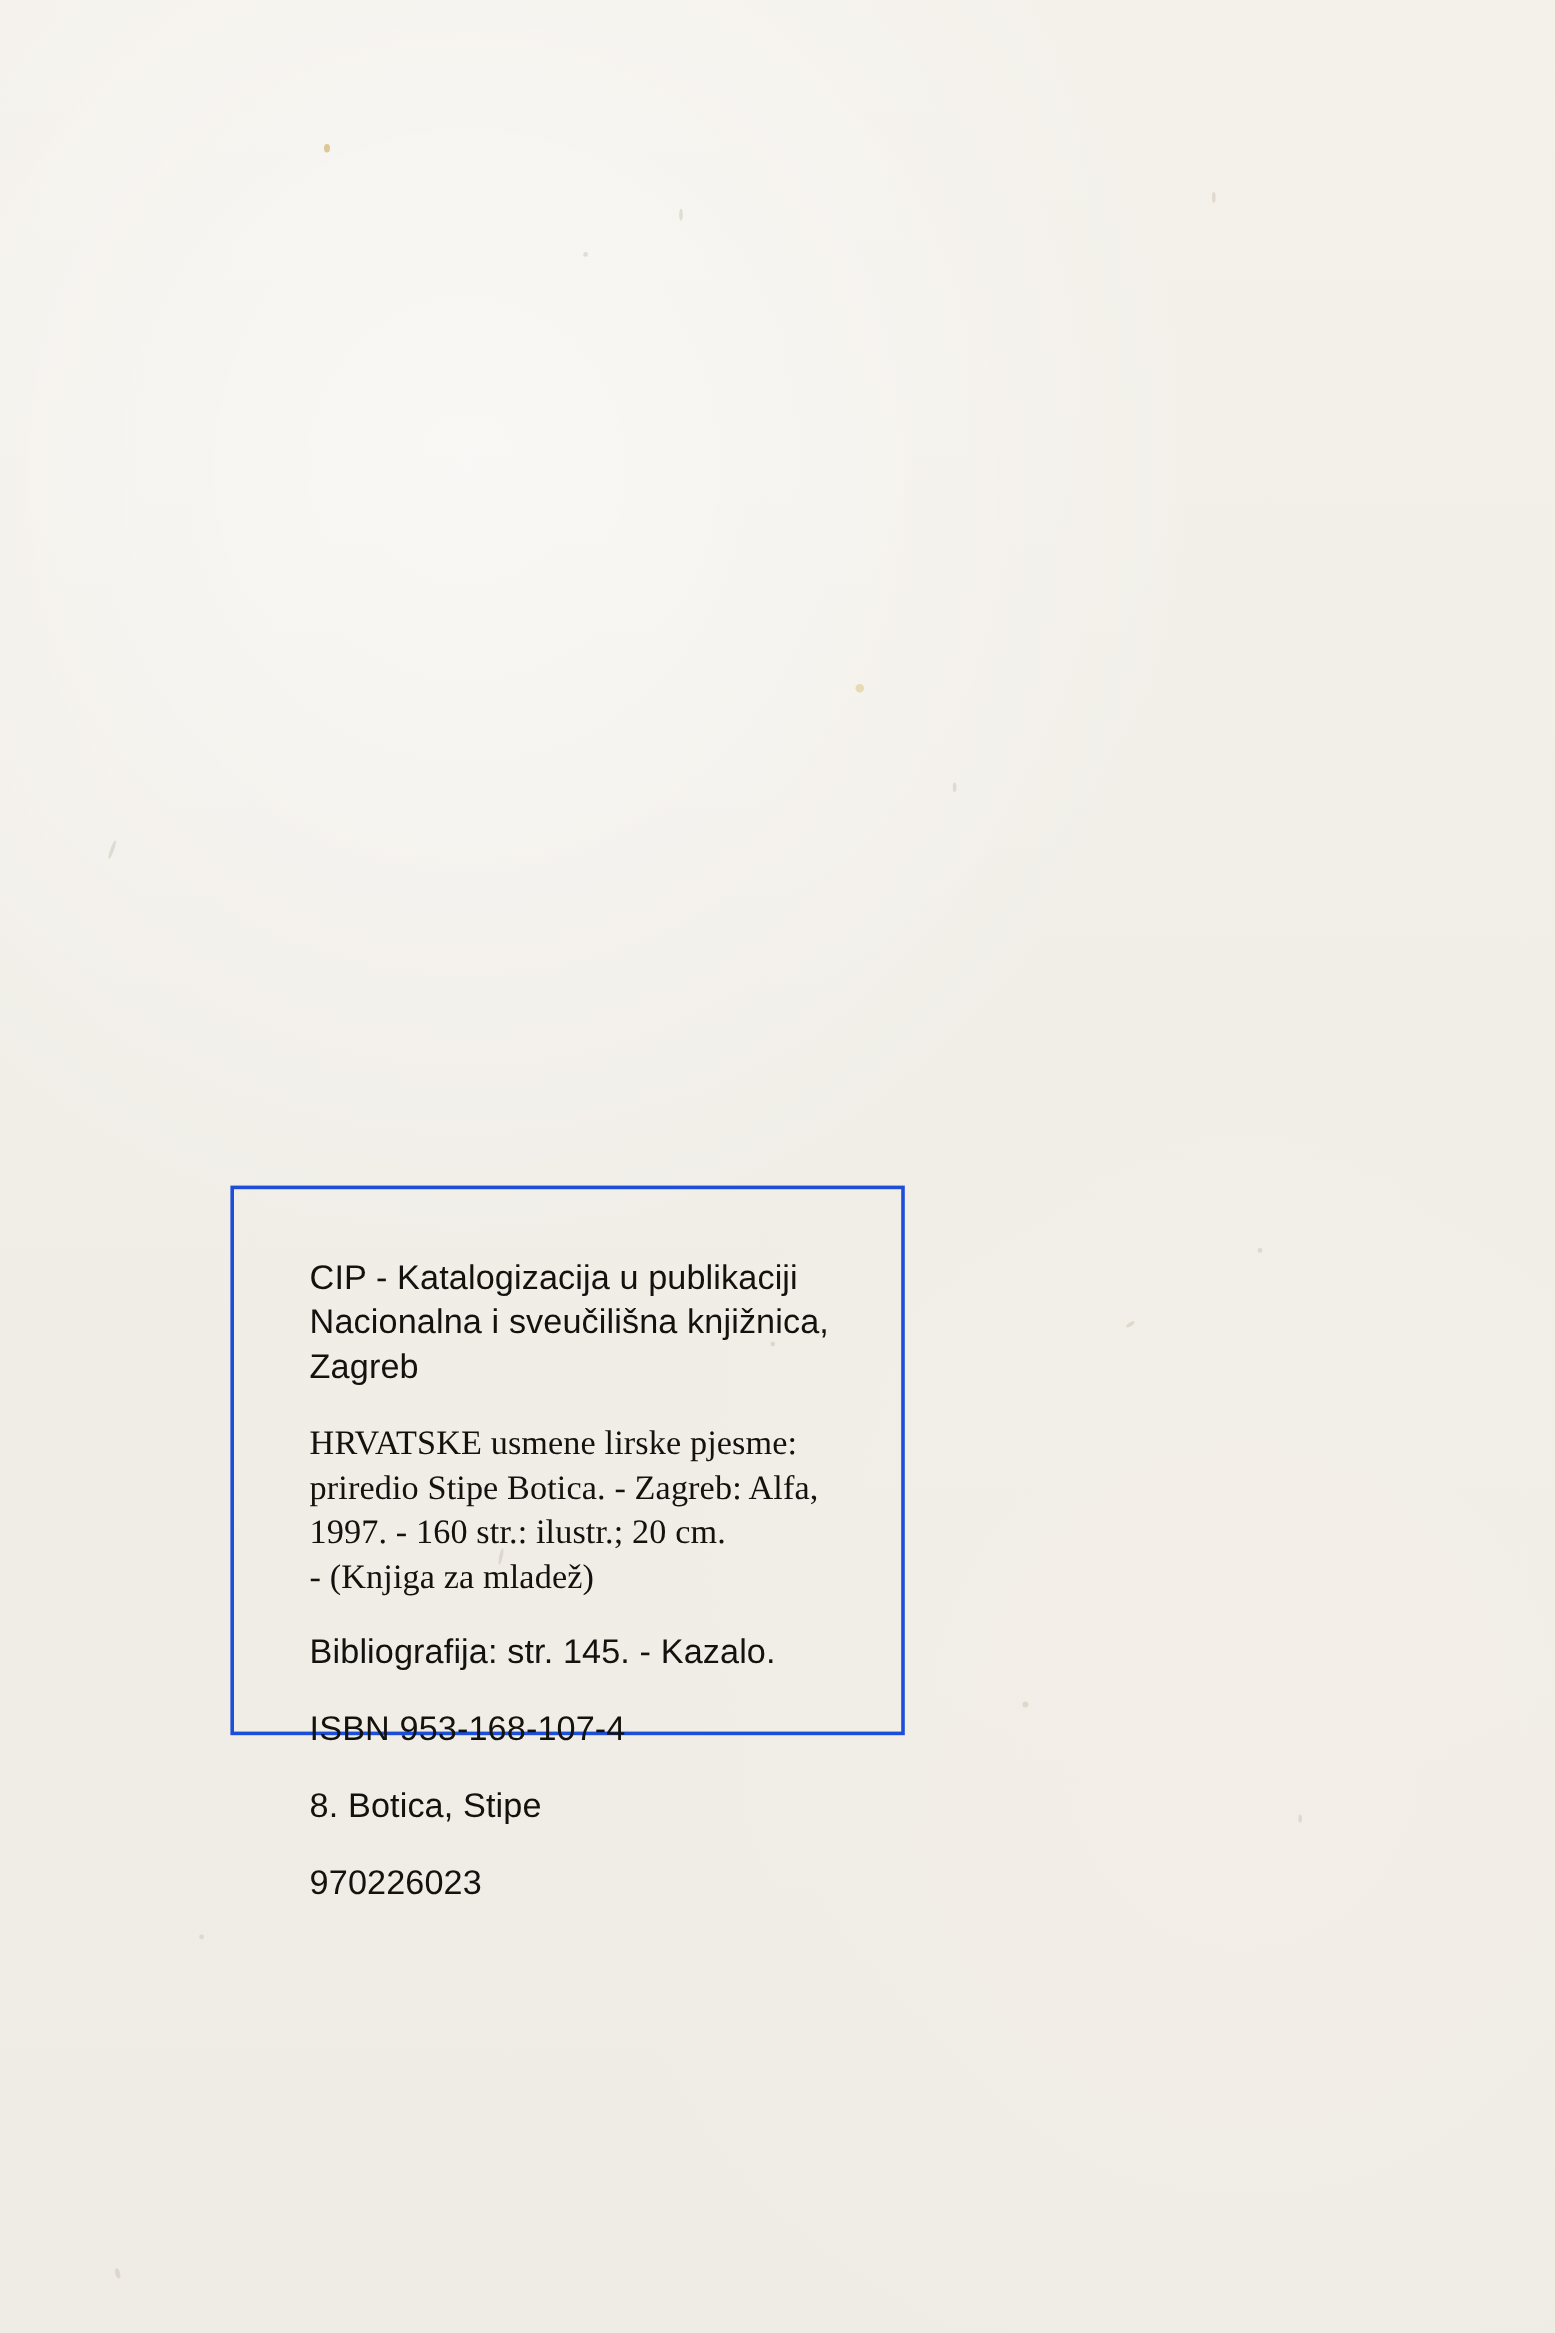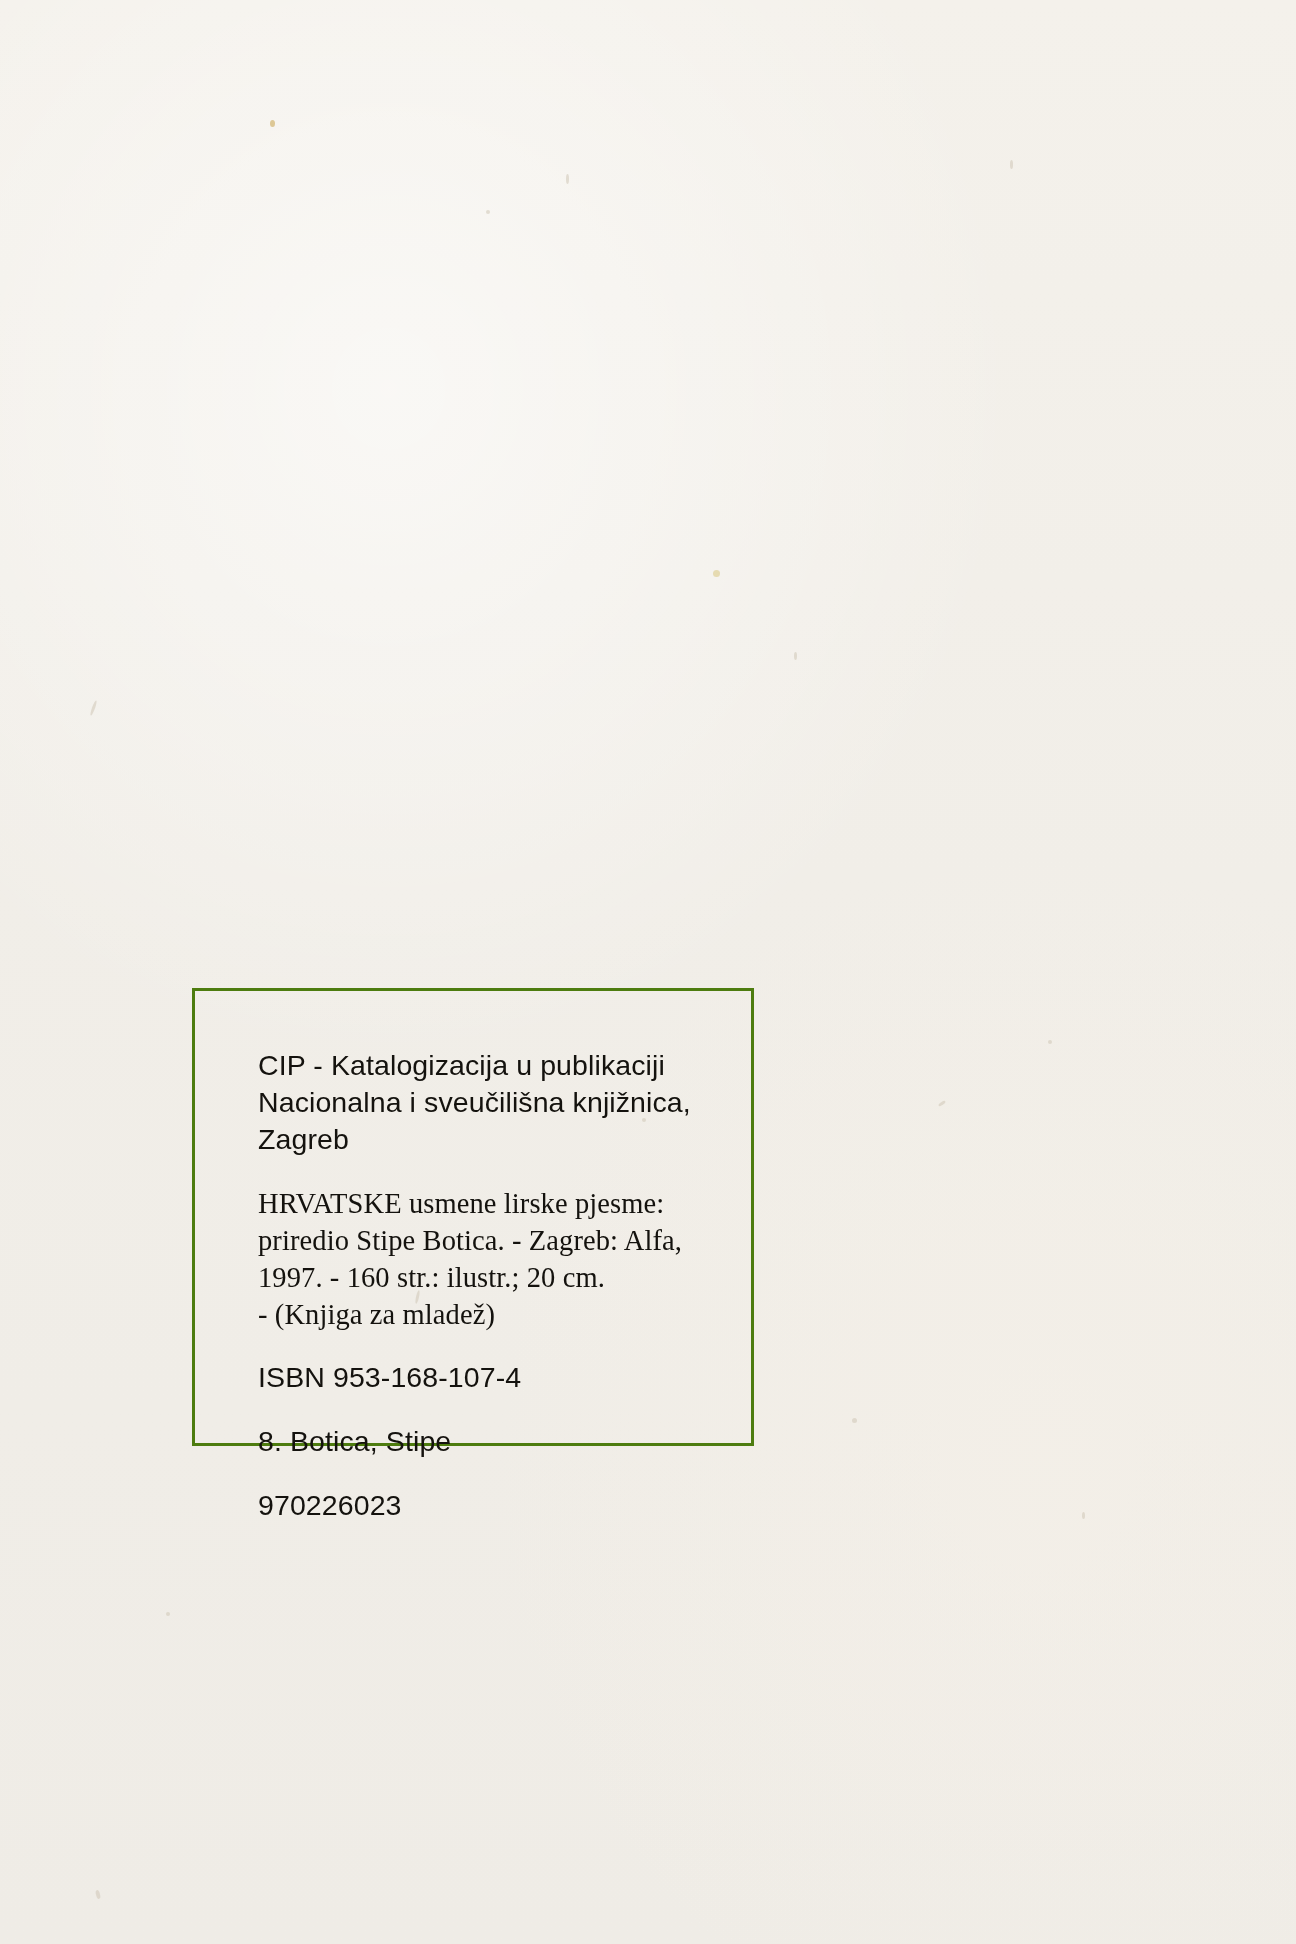--- a/index.html
+++ b/index.html
@@ -31,21 +31,21 @@
     border-radius: 50%;
     opacity: 0.55;
   }
 
   .cip-box {
     position: absolute;
     left: 192px;
     top: 988px;
     width: 562px;
     height: 458px;
-    border: 3px solid #4d7c0f;
+    border: 3px solid #1d4ed8;
     box-sizing: border-box;
     background: transparent;
   }
 
   .cip-inner {
     position: absolute;
     left: 63px;
     top: 56px;
     right: 18px;
   }
@@ -84,17 +84,18 @@
 <div class="speck" style="left:96px;   top:1890px; width:4px;  height:9px; transform:rotate(-15deg);"></div>
 
 <div class="cip-box">
   <div class="cip-inner">
     <p class="cip-block">CIP - Katalogizacija u publikaciji
 Nacionalna i sveučilišna knjižnica, Zagreb</p>
     <p class="cip-block tight">HRVATSKE usmene lirske pjesme:
 priredio Stipe Botica. - Zagreb: Alfa,
 1997. - 160 str.: ilustr.; 20 cm.
 - (Knjiga za mladež)</p>
+    <p class="cip-block">Bibliografija: str. 145. - Kazalo.</p>
     <p class="cip-block">ISBN 953-168-107-4</p>
     <p class="cip-block">8. Botica, Stipe</p>
     <p class="cip-block">970226023</p>
   </div>
 </div>
 
 </body></html>

